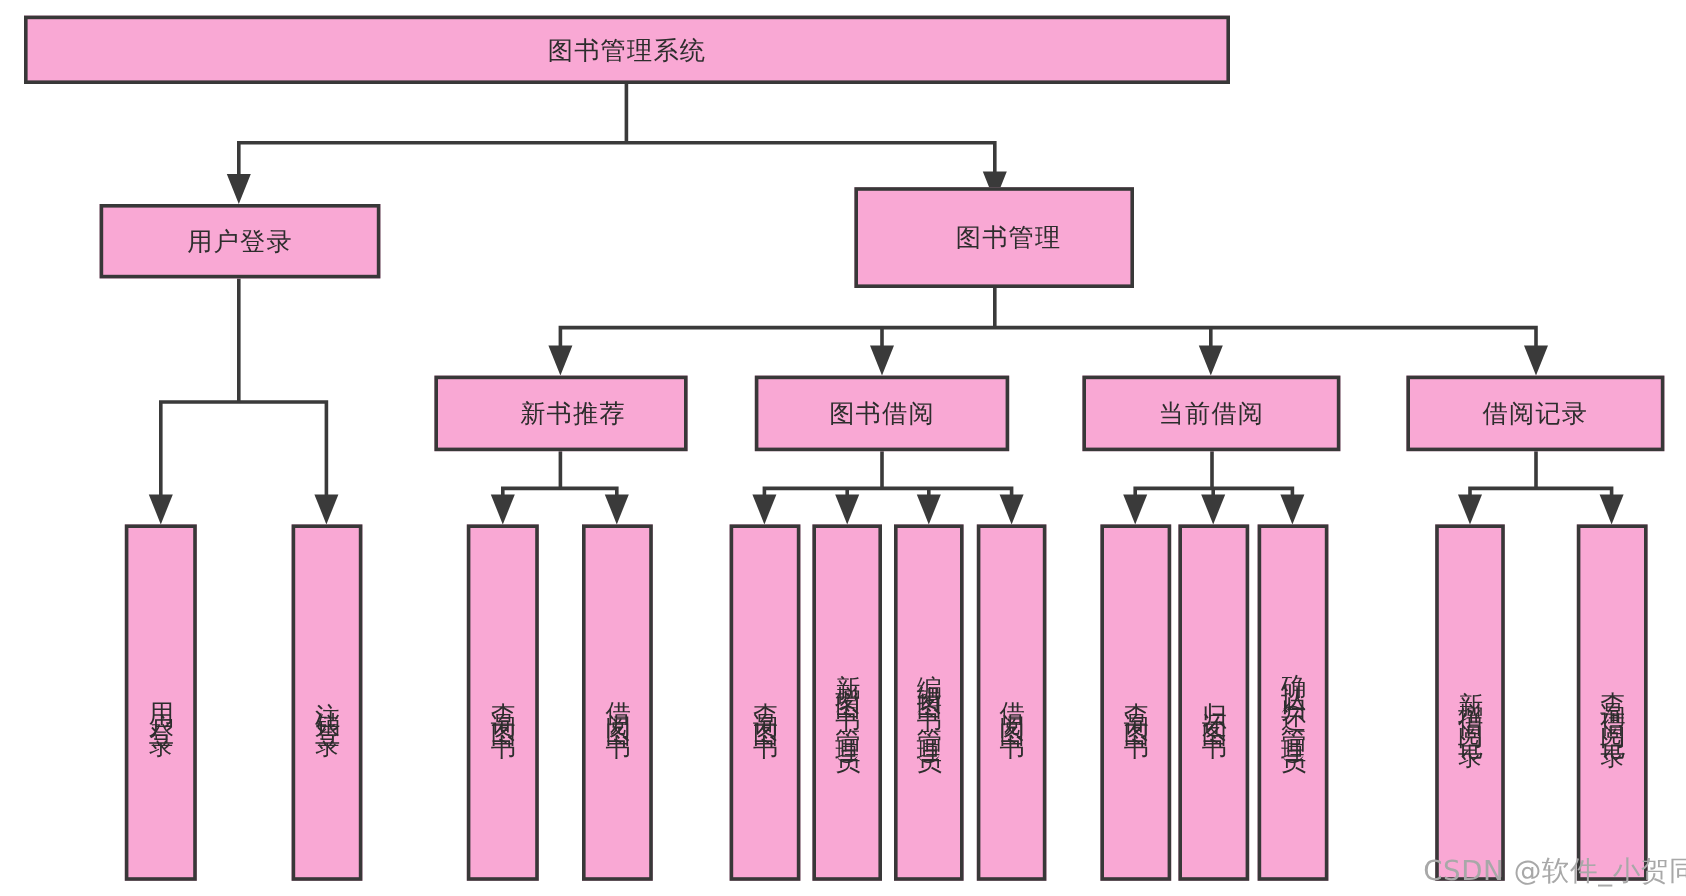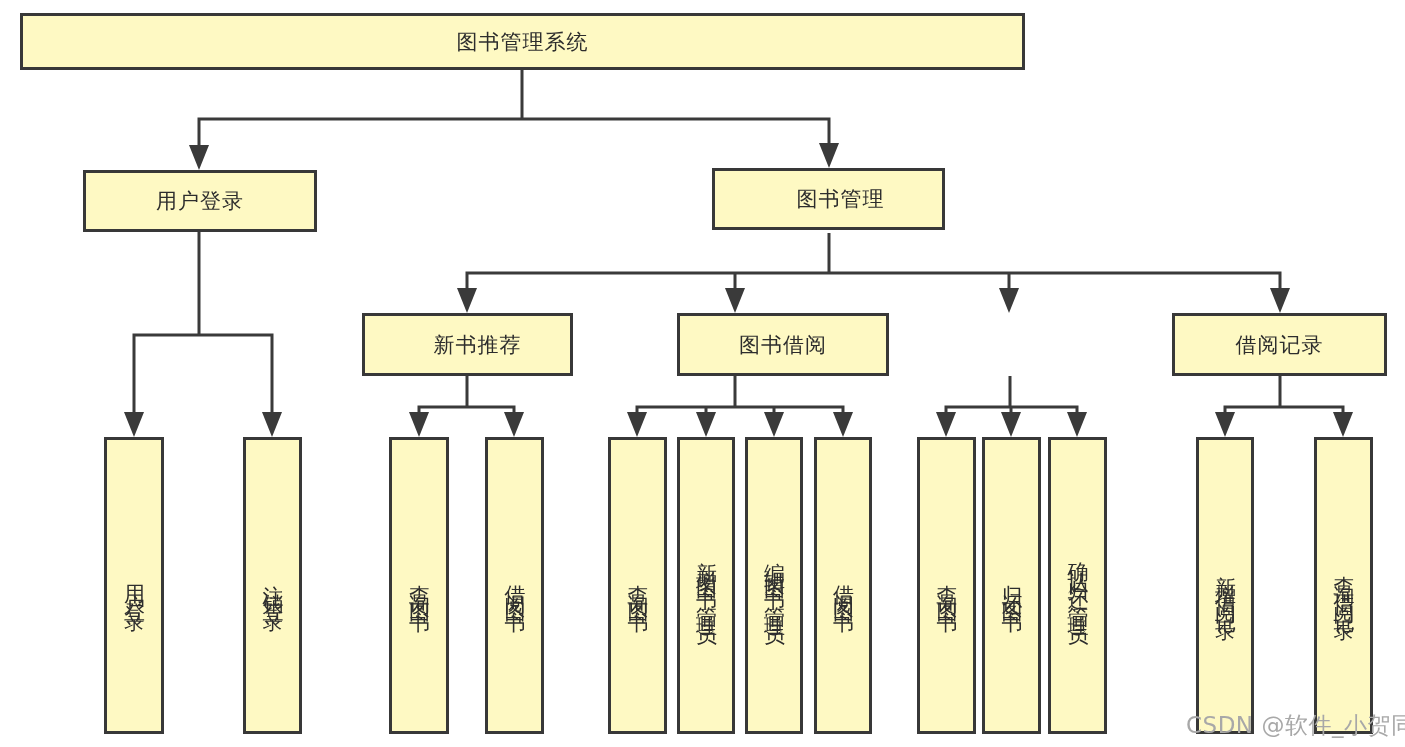--- a/index.html
+++ b/index.html
@@ -17,21 +17,21 @@
   }
   #connectors {
     position: absolute;
     left: 0; top: 0;
     width: 1405px; height: 747px;
     z-index: 0;
   }
   .node {
     position: absolute;
     box-sizing: border-box;
-    background: #fef9c3;
+    background: #f9a8d4;
     border: 3px solid #383838;
     color: #2d2d2d;
     display: flex;
     align-items: center;
     justify-content: center;
     z-index: 1;
     font-size: 21px;
     letter-spacing: 1px;
     white-space: nowrap;
   }
@@ -102,24 +102,25 @@
       <path d="M1067 412 L1087 412 L1077 437 Z"></path>
 
       <path d="M1215 412 L1235 412 L1225 437 Z"></path>
       <path d="M1333 412 L1353 412 L1343 437 Z"></path>
     </g>
   </svg>
 
   <div class="node" style="left:20px; top:13px; width:1005px; height:57px;">图书管理系统</div>
 
   <div class="node" style="left:83px; top:170px; width:234px; height:62px;">用户登录</div>
-  <div class="node" style="left:712px; top:168px; width:233px; height:62px;padding-left:24px;">图书管理</div>
+  <div class="node" style="left:712px; top:156px; width:233px; height:84px;padding-left:24px;">图书管理</div>
 
   <div class="node" style="left:362px; top:313px; width:211px; height:63px;padding-left:20px;">新书推荐</div>
-  <div class="node" style="left:629px; top:313px; width:212px; height:63px;margin-left:48px;">图书借阅</div>
+  <div class="node" style="left:629px; top:313px; width:212px; height:63px;">图书借阅</div>
+  <div class="node" style="left:902px; top:313px; width:215px; height:63px;">当前借阅</div>
   <div class="node" style="left:1172px; top:313px; width:215px; height:63px;">借阅记录</div>
 
   <div class="node leaf" style="left:104px; top:437px; width:60px; height:297px;">用户登录</div>
   <div class="node leaf" style="left:243px; top:437px; width:59px; height:297px;">注销登录</div>
 
   <div class="node leaf" style="left:389px; top:437px; width:60px; height:297px;">查询图书</div>
   <div class="node leaf" style="left:485px; top:437px; width:59px; height:297px;">借阅图书</div>
 
   <div class="node leaf" style="left:608px; top:437px; width:59px; height:297px;">查询图书</div>
   <div class="node leaf" style="left:677px; top:437px; width:58px; height:297px;">新增图书（管理员）</div>

